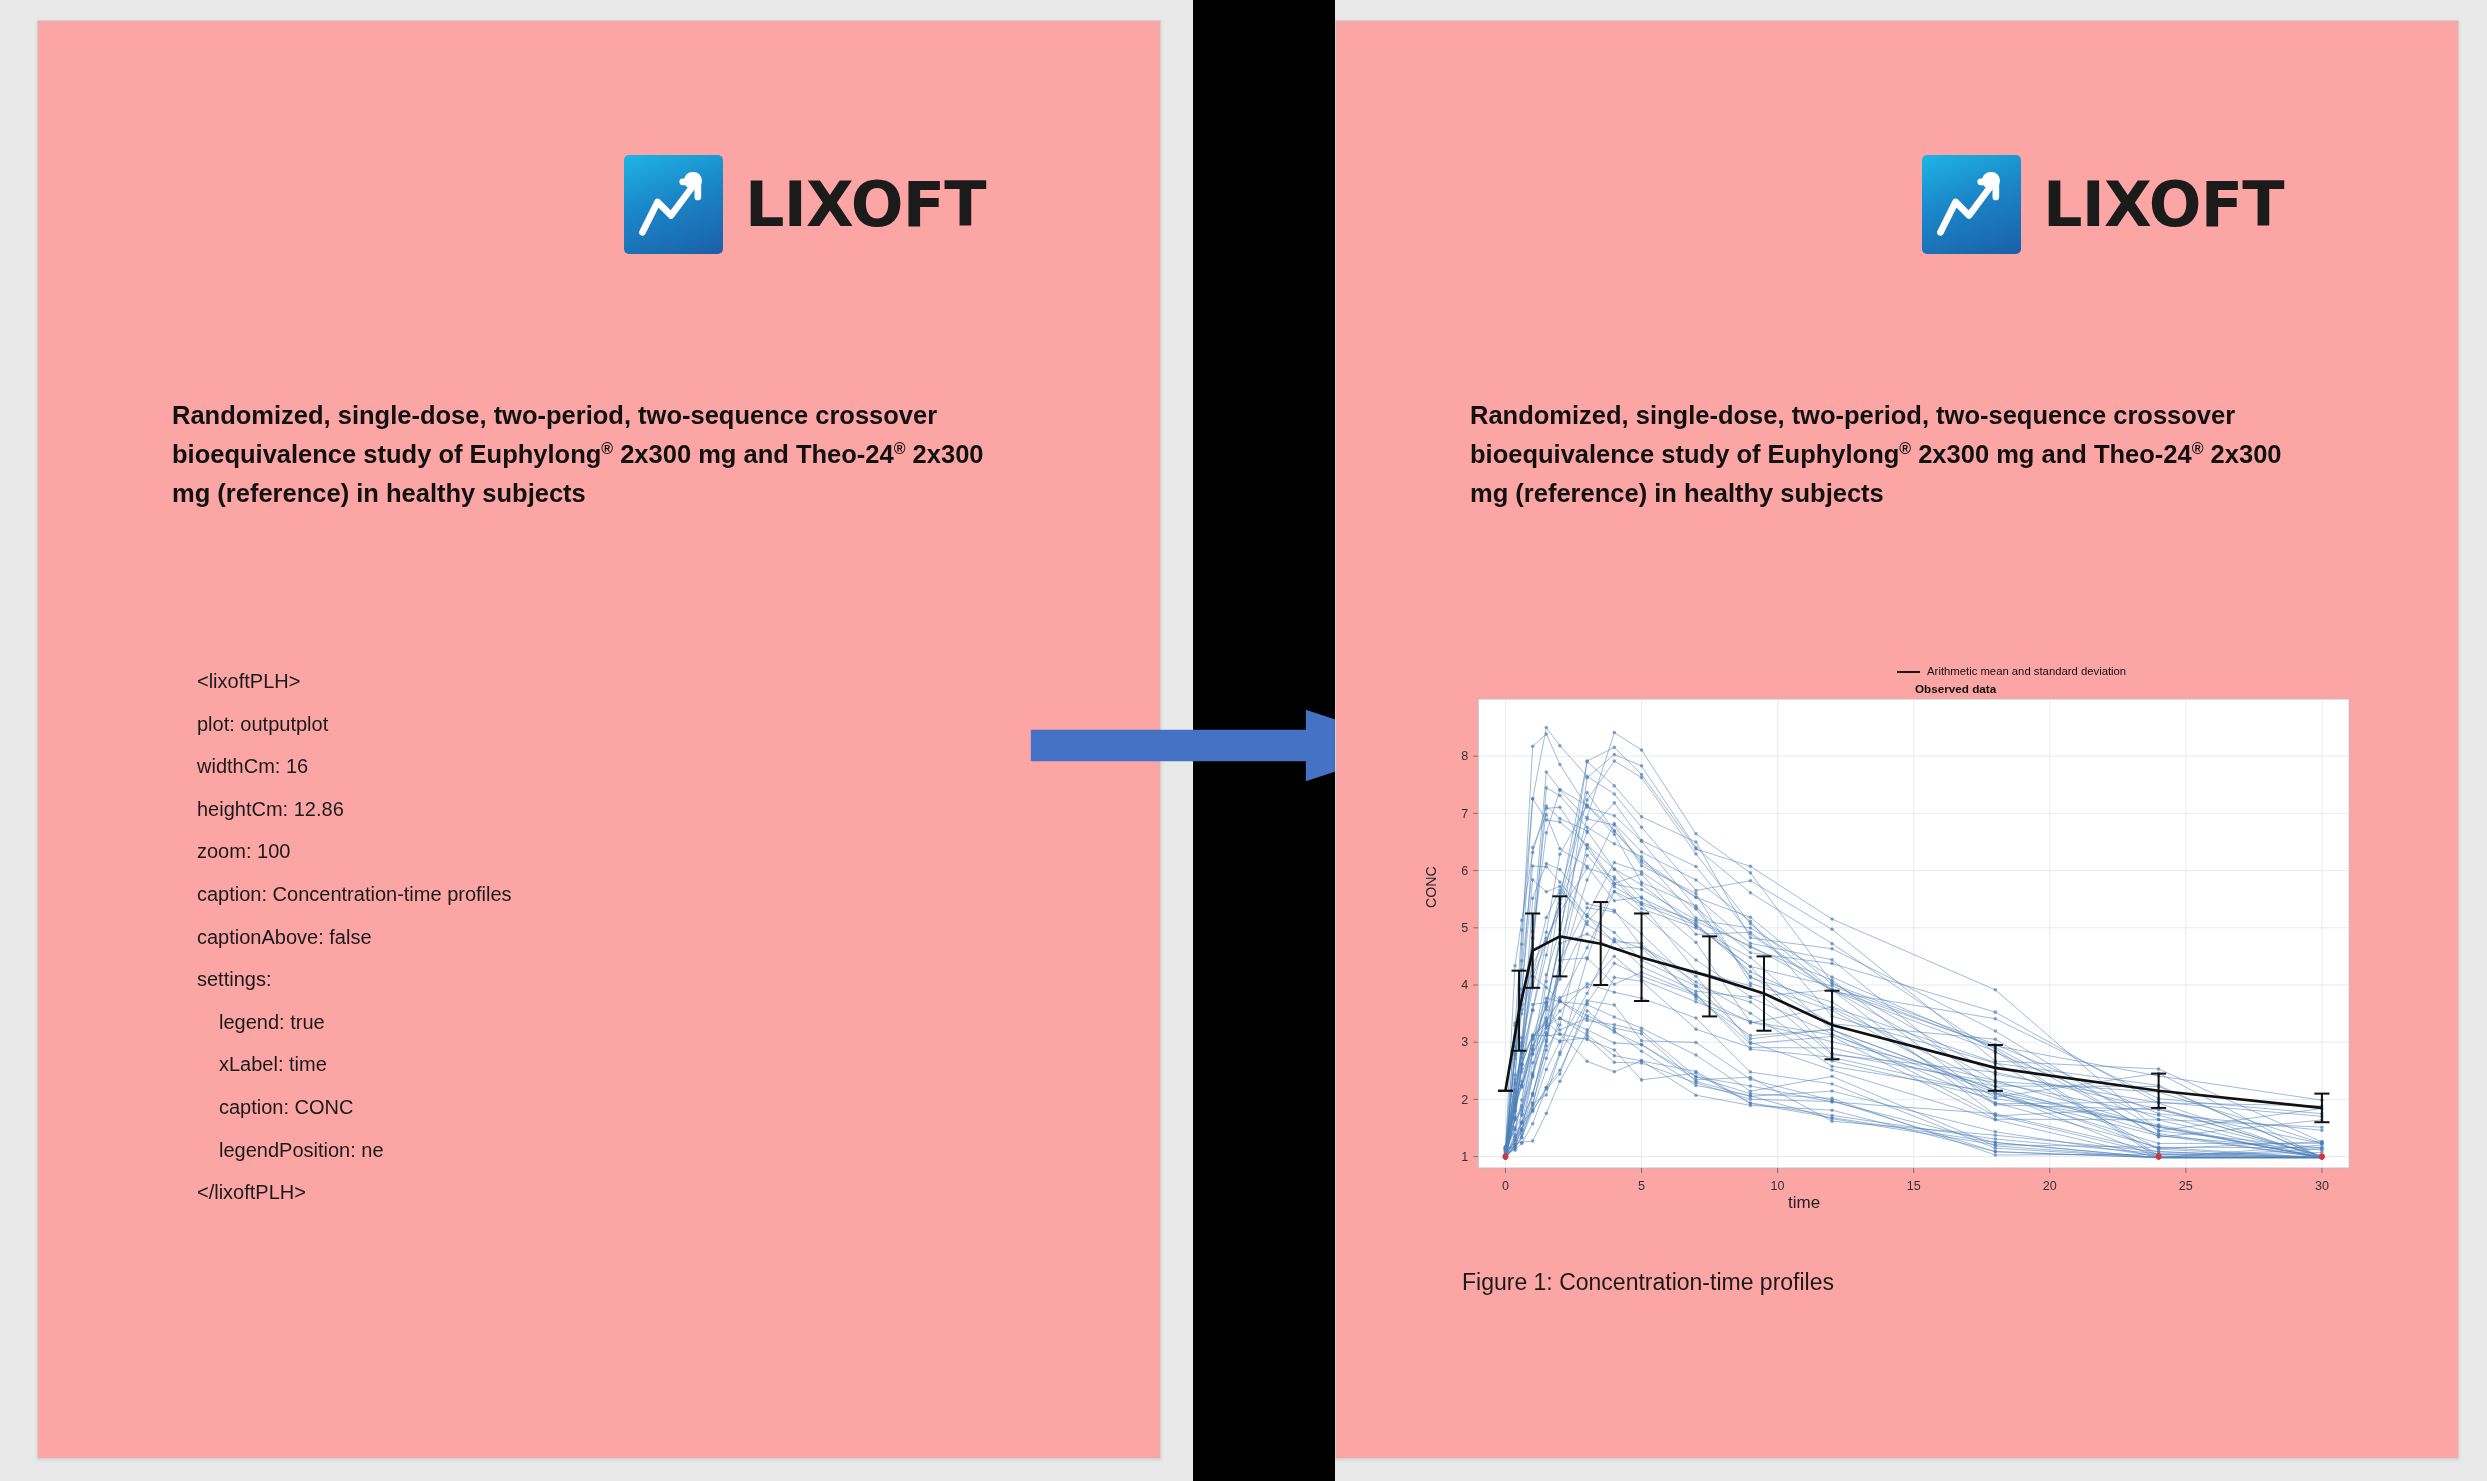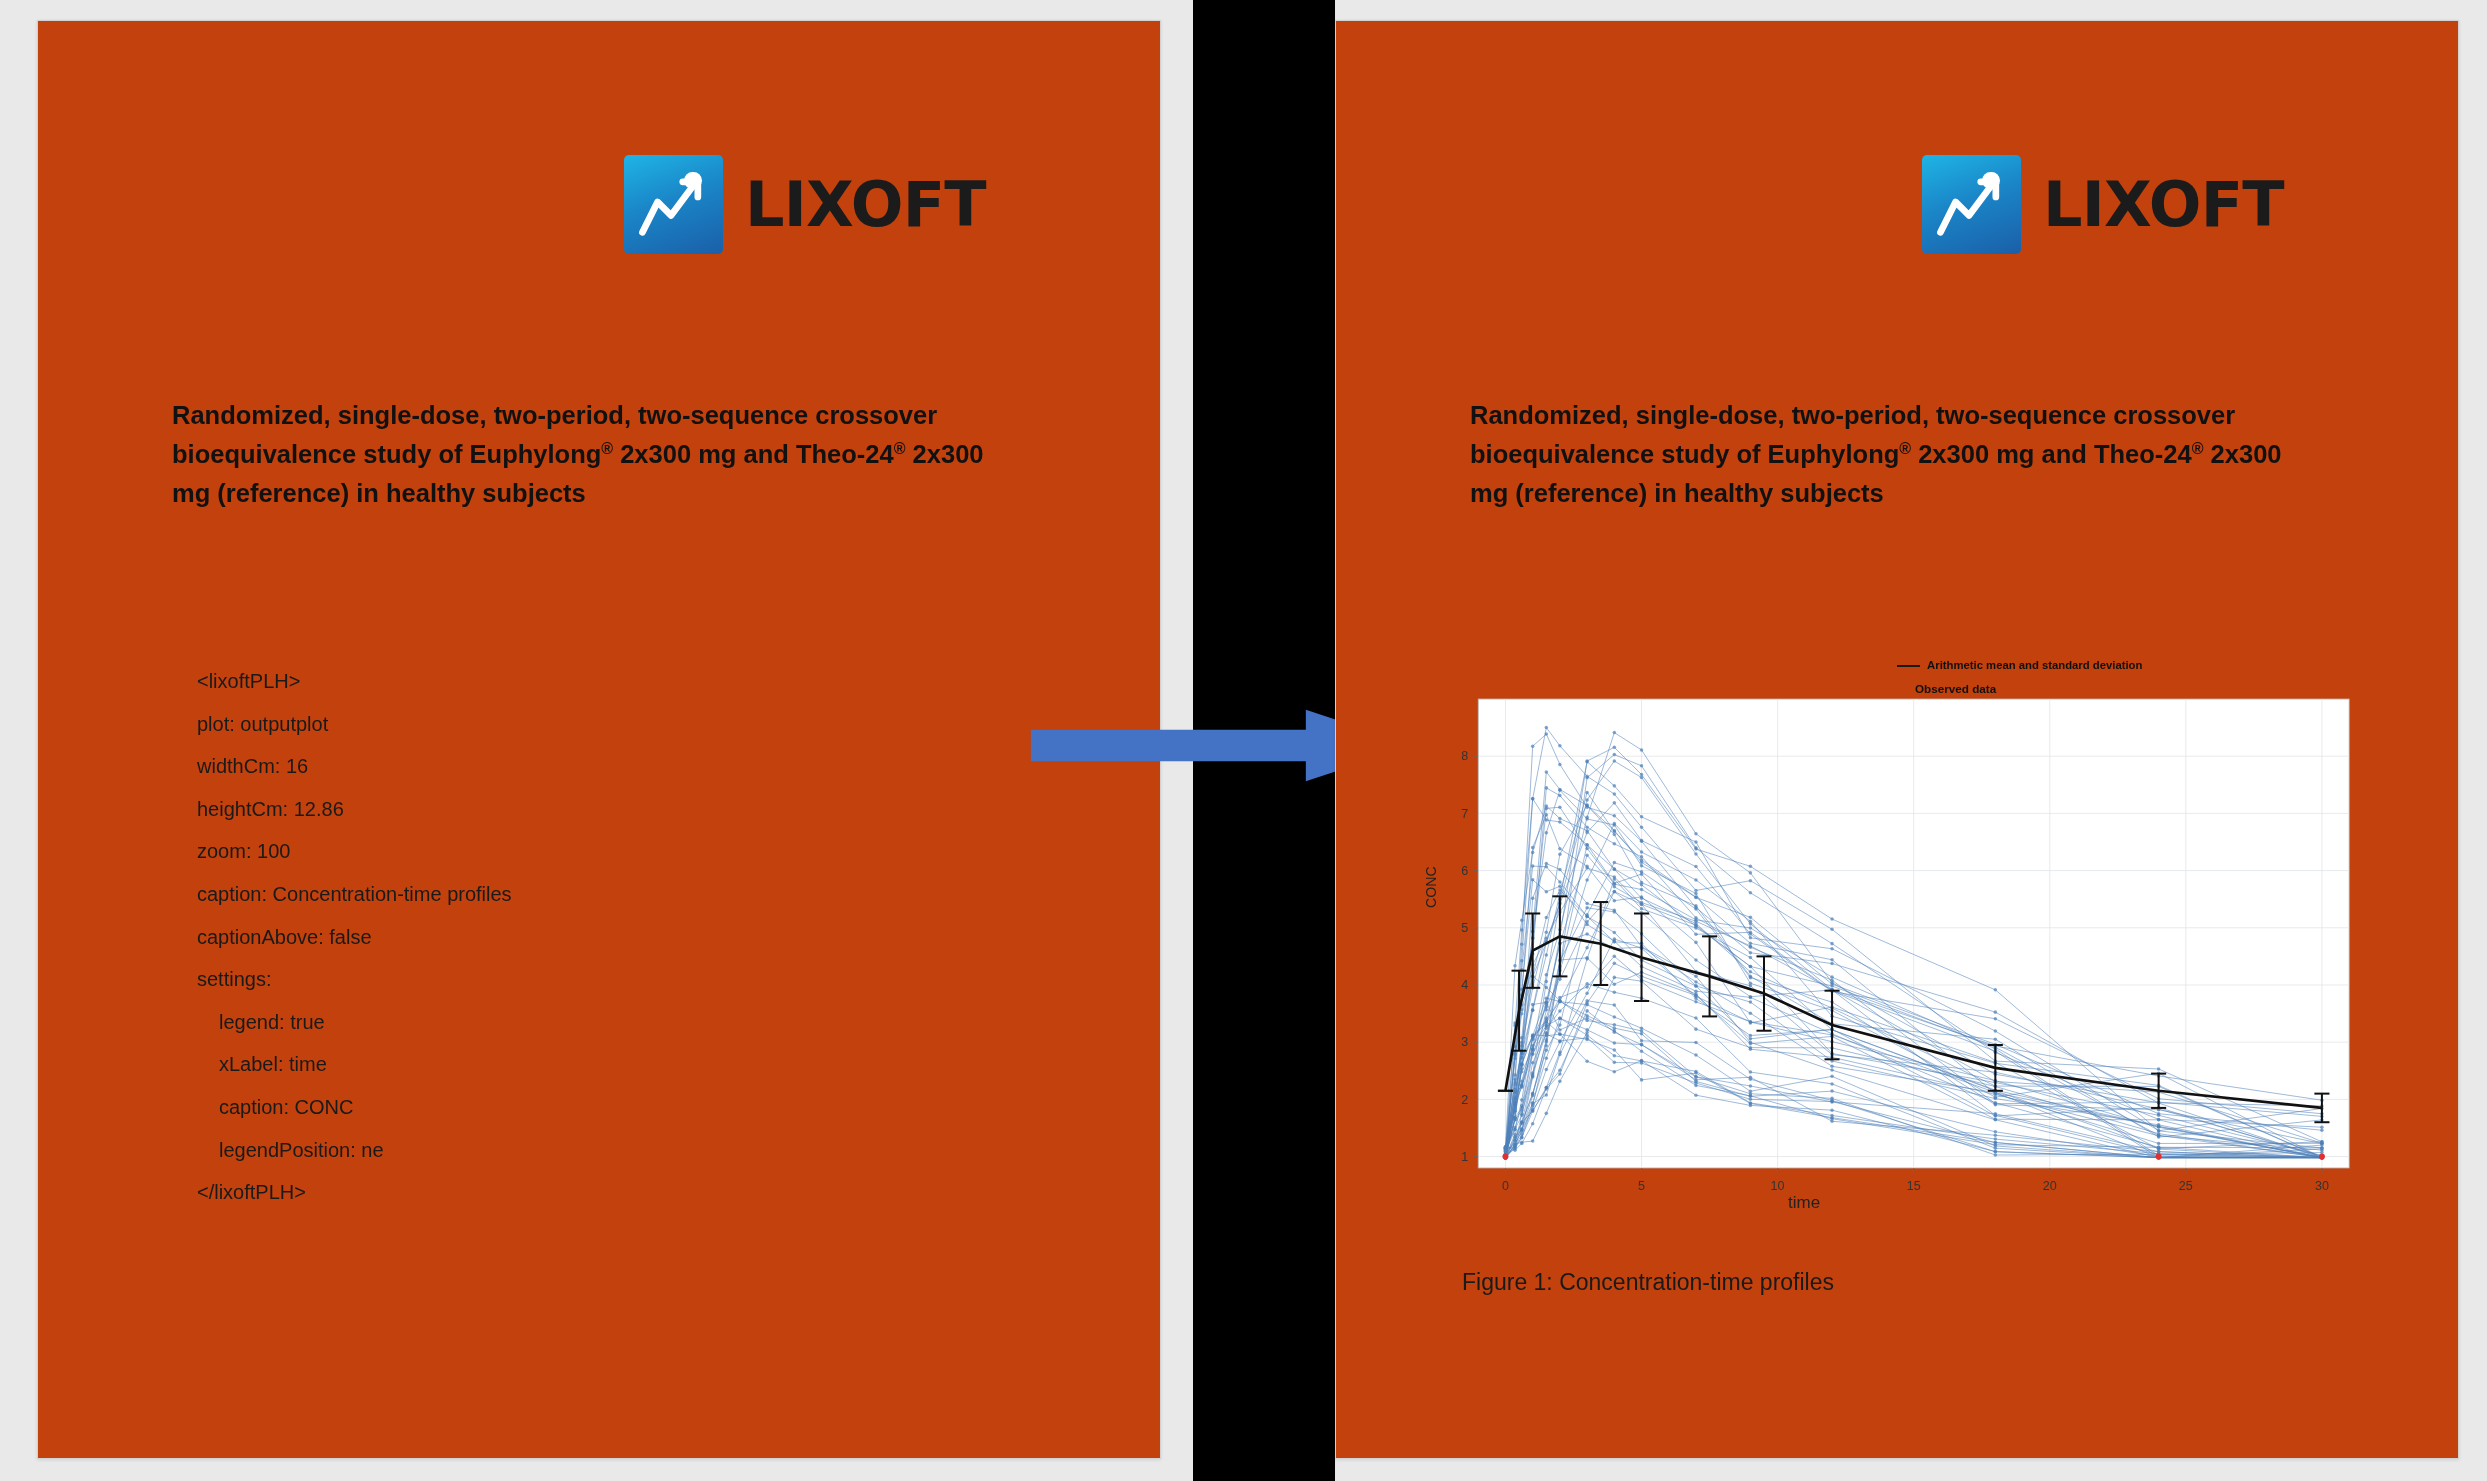--- a/index.html
+++ b/index.html
@@ -23,21 +23,21 @@
     left: 1193px;
     width: 142px;
     height: 1481px;
     background: #000000;
   }
 
   
   .page {
     position: absolute;
     top: 20px;
-    background: #c2410c;
+    background: #fca5a5;
     border: 0.8px solid #d2d2d2;
     box-shadow: 0 0.8px 3.3px rgba(0,0,0,0.10);
     overflow: hidden;
   }
   .page-left  { left: 37px;   width: 1122px; height: 1437px; }
   .page-right { left: 1335px; width: 1122px; height: 1437px; }
 
   
   .logo-wrap {
     position: absolute;
@@ -123,28 +123,27 @@
     font-size: 23px;
     color: #1a1a1a;
     font-family: "Liberation Sans", sans-serif;
   }
 
   
   .chart-svg { position: absolute; left: 0; top: 0; }
   .legend-top {
     position: absolute;
     left: 469px;
-    top: 2px;
+    top: 8px;
     font-size: 11.3px;
     color: #111;
     font-family: "Liberation Sans", sans-serif;
     white-space: nowrap;
     overflow: hidden;
     width: 335px;
-    font-weight: bold;
   }
   .legend-top .swatch-line {
     display: inline-block;
     width: 23.4px;
     height: 0;
     border-top: 2.1px solid #1a1a1a;
     vertical-align: middle;
     margin-right: 6.7px;
   }
   .legend-block {

